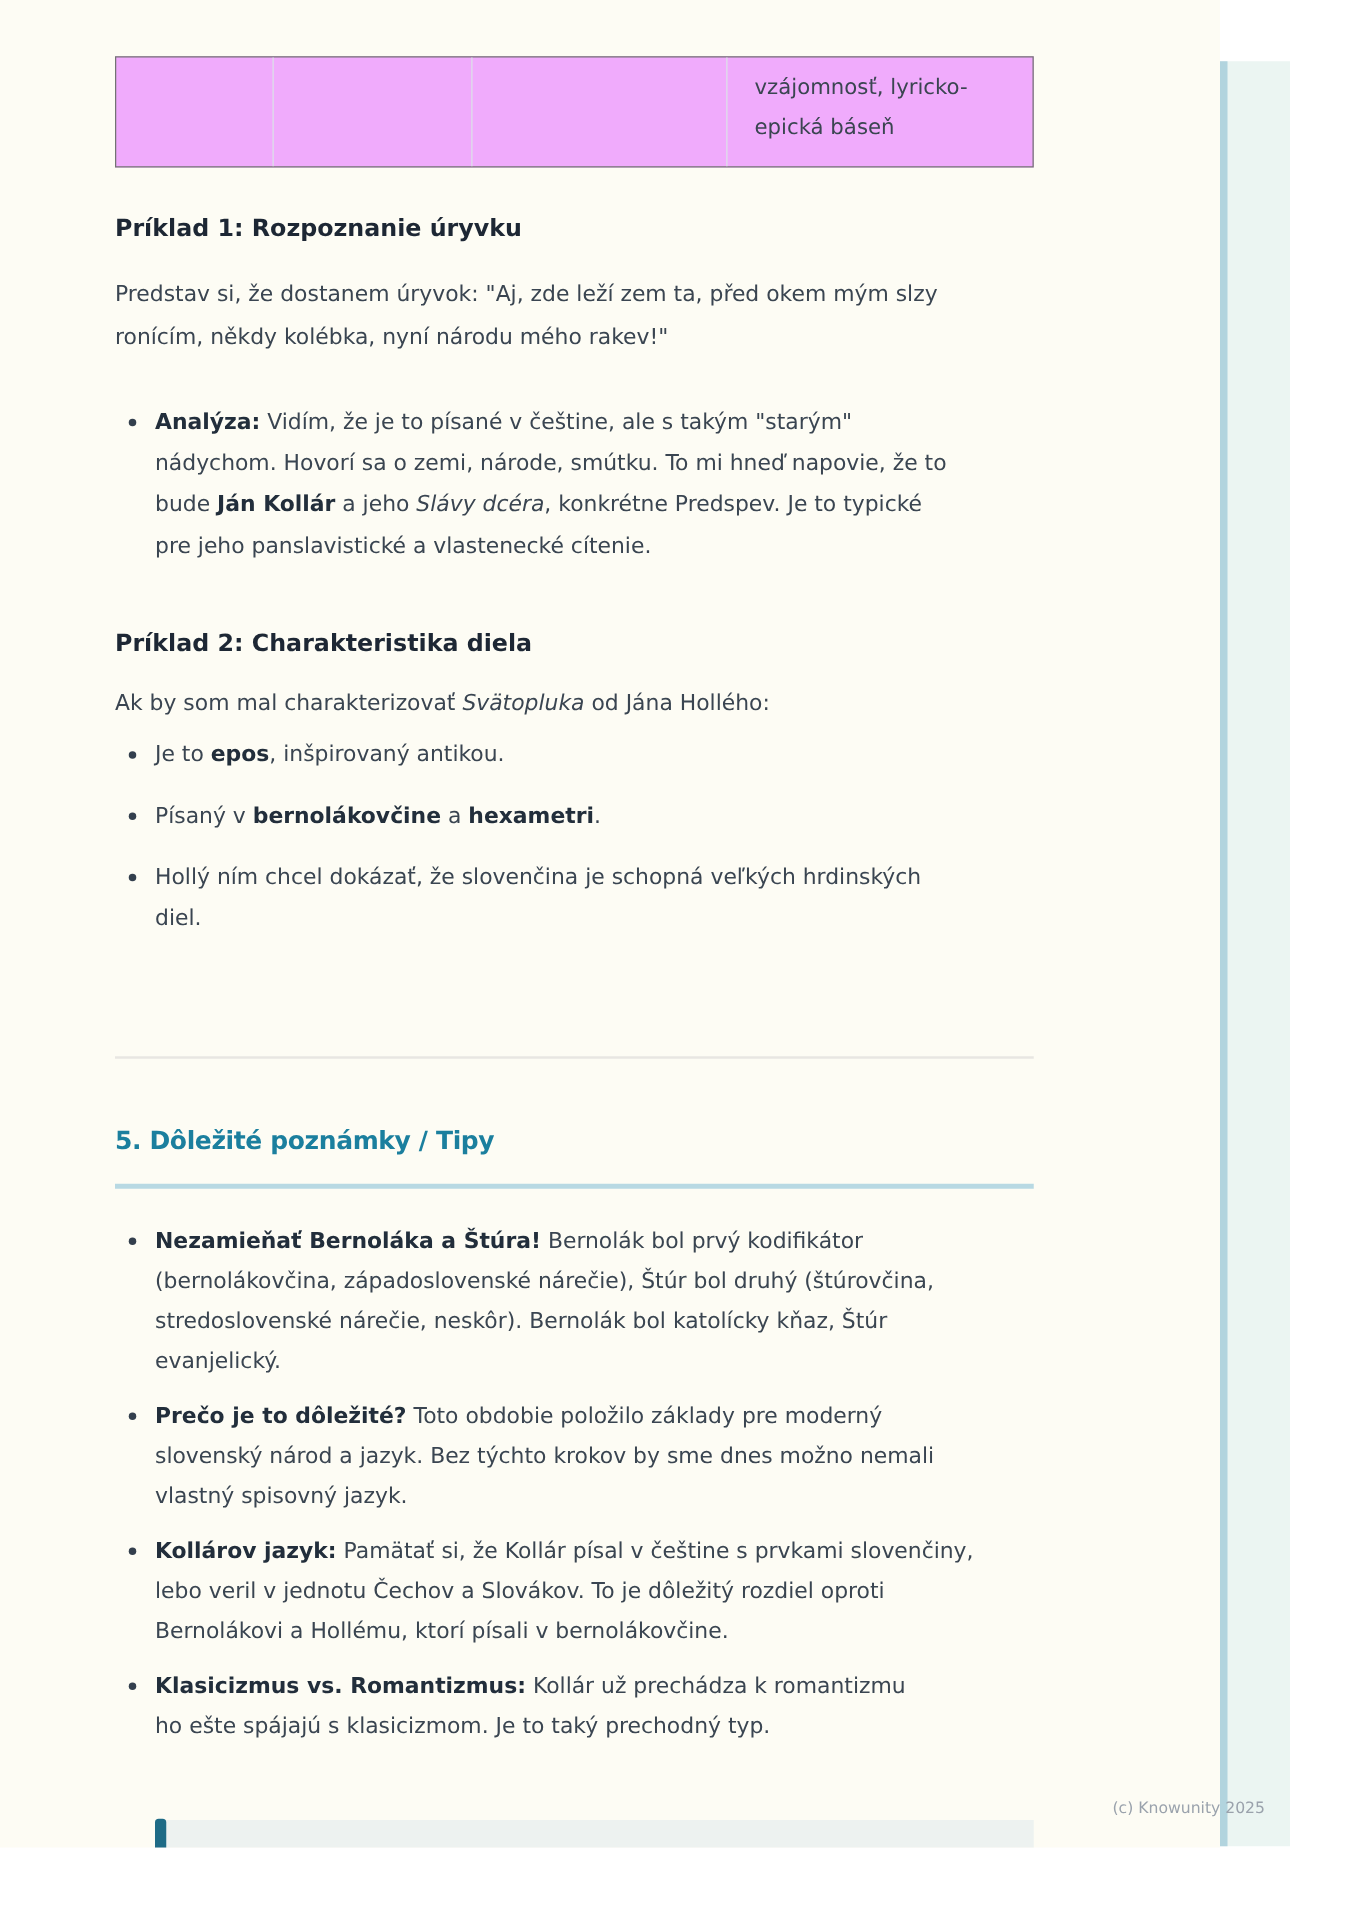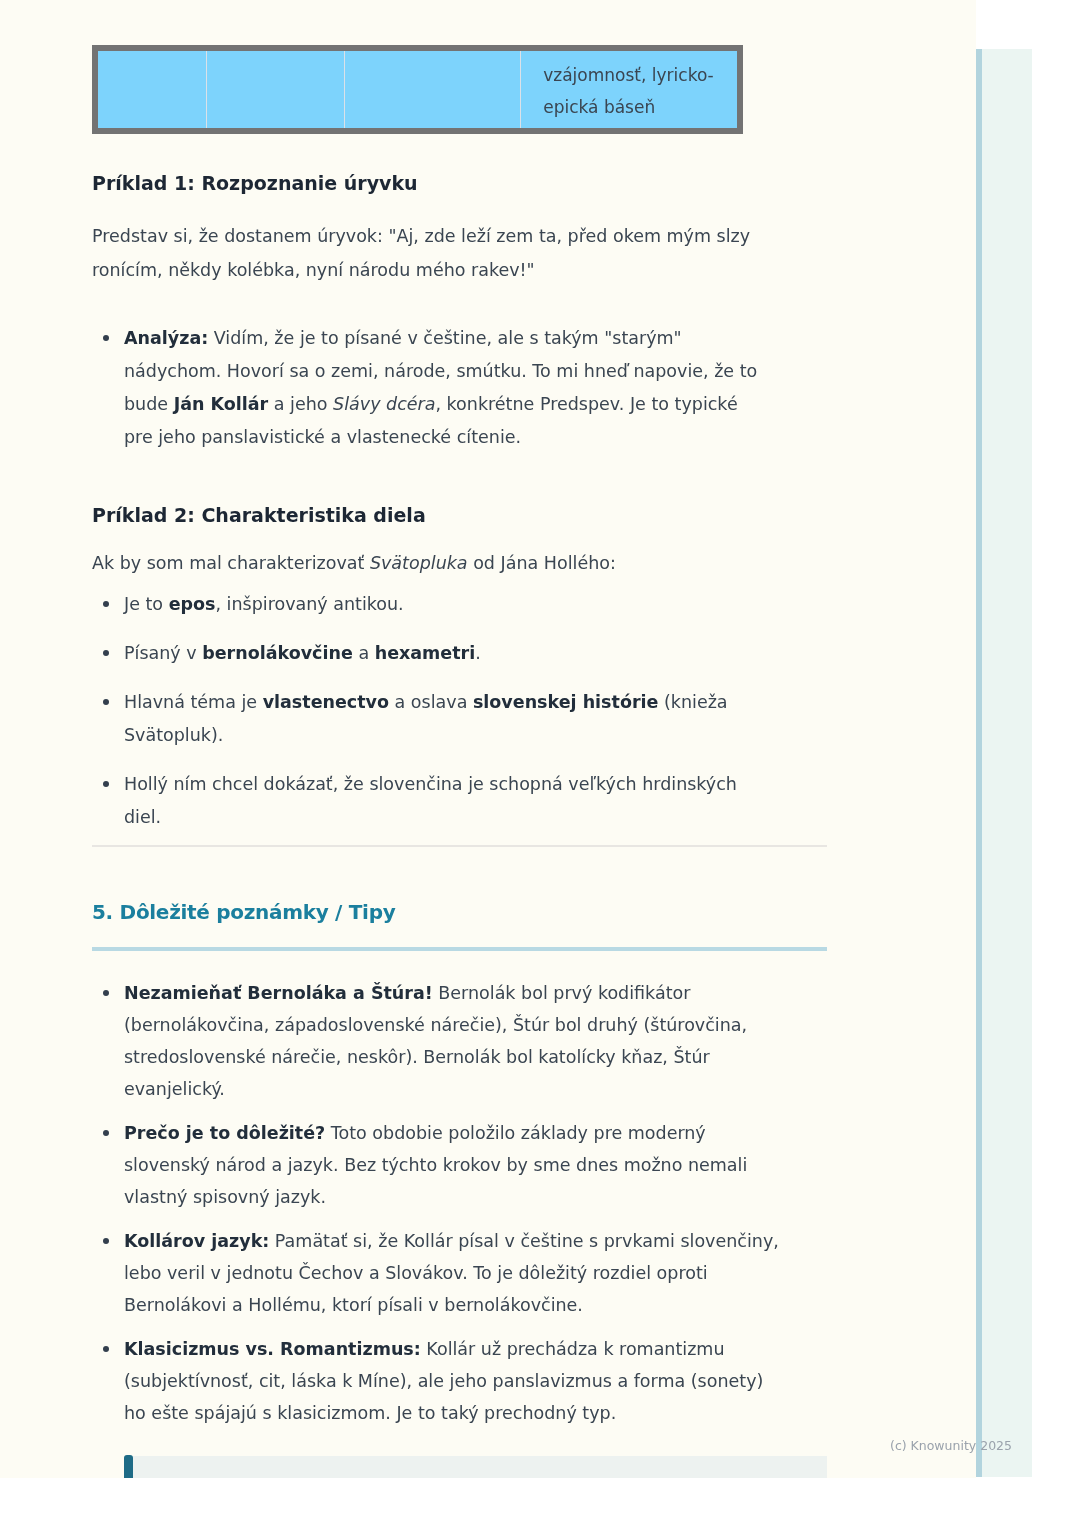--- a/index.html
+++ b/index.html
@@ -15,23 +15,23 @@
     position:absolute; left:0; top:0; width:976px; height:1478px;
     background:#fdfcf4; overflow:hidden;
   }
   
   .side-strip {
     position:absolute; left:976px; top:49px; width:56px; height:1428px;
     background:#ebf5f2; border-left:6px solid #b2d4de;
   }
   
   .tbl {
-    position:absolute; left:92px; top:45px; width:651px; height:89px;
-    display:flex; background:#7dd3fc;
-    border:6px solid #737373;
+    position:absolute; left:92px; top:45px; width:735px; height:89px;
+    display:flex; background:#f0abfc;
+    border:1px solid #737373;
   }
   .tbl .cell { height:100%; border-right:1px solid #dbe1e8; }
   .tbl .cell:last-child { border-right:none; }
   .c1{width:126px;} .c2{width:160px;} .c3{width:204px;} .c4{width:245px;}
   .c4 { padding:8px 10px 0 22px; font-size:17px; line-height:32px; color:#3a4551; }
   
   .h4 {
     position:absolute; left:92px; width:735px;
     font-size:19px; font-weight:700; color:#1d2734; line-height:26px;
   }
@@ -138,27 +138,20 @@
         </li>
         <li>
           <span class="marker"></span>
           <div class="li-content">
             <div class="tline"><span>Písaný v </span><b>bernolákovčine</b><span> a </span><b>hexametri</b><span>.</span></div>
           </div>
         </li>
         <li>
           <span class="marker"></span>
           <div class="li-content">
-            <div class="tline"><span>Hlavná téma je </span><b>vlastenectvo</b><span> a oslava </span><b>slovenskej histórie</b><span> (knieža</span></div>
-            <div class="tline"><span>Svätopluk).</span></div>
-          </div>
-        </li>
-        <li>
-          <span class="marker"></span>
-          <div class="li-content">
             <div class="tline"><span>Hollý ním chcel dokázať, že slovenčina je schopná veľkých hrdinských</span></div>
             <div class="tline"><span>diel.</span></div>
           </div>
         </li>
       </ul>
 
     <div class="divider"></div>
 
     <div class="h2">5. Dôležité poznámky / Tipy</div>
     <div class="h2-underline"></div>
@@ -186,21 +179,20 @@
           <div class="li-content">
             <div class="tline"><b>Kollárov jazyk:</b><span> Pamätať si, že Kollár písal v češtine s prvkami slovenčiny,</span></div>
             <div class="tline"><span>lebo veril v jednotu Čechov a Slovákov. To je dôležitý rozdiel oproti</span></div>
             <div class="tline"><span>Bernolákovi a Hollému, ktorí písali v bernolákovčine.</span></div>
           </div>
         </li>
         <li>
           <span class="marker"></span>
           <div class="li-content">
             <div class="tline"><b>Klasicizmus vs. Romantizmus:</b><span> Kollár už prechádza k romantizmu</span></div>
-            <div class="tline"><span>(subjektívnosť, cit, láska k Míne), ale jeho panslavizmus a forma (sonety)</span></div>
             <div class="tline"><span>ho ešte spájajú s klasicizmom. Je to taký prechodný typ.</span></div>
           </div>
         </li>
       </ul>
 
     <div class="quote-band"></div>
     <div class="quote-bar"></div>
 
   </div>
 

